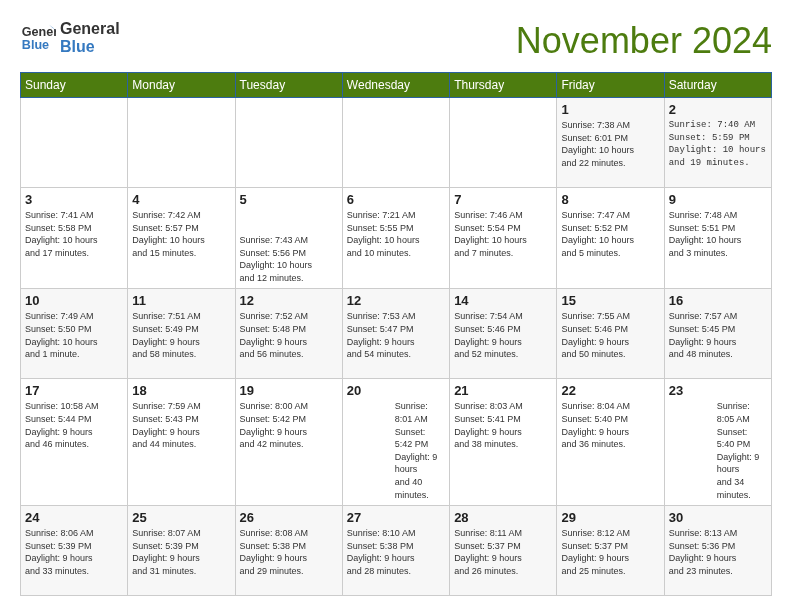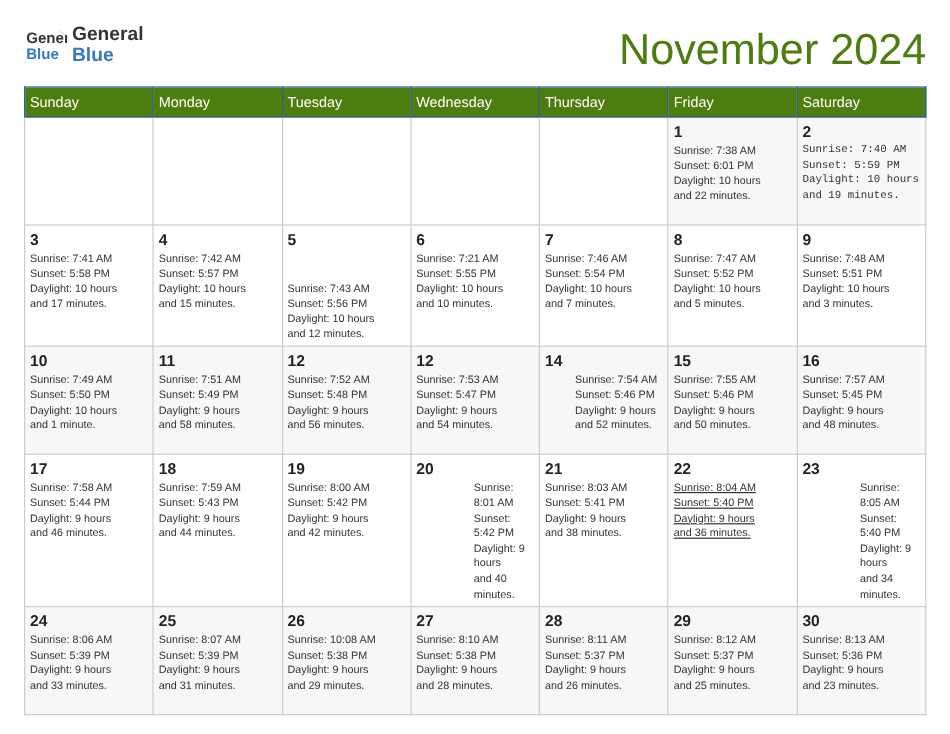--- a/index.html
+++ b/index.html
@@ -209,21 +209,21 @@
         </td>
         <td>
           <span class="day-num">12</span>
           <div class="day-info" style="white-space: pre-line;">Sunrise: 7:53 AM
 Sunset: 5:47 PM
 Daylight: 9 hours
 and 54 minutes.</div>
         </td>
         <td>
           <span class="day-num">14</span>
-          <div class="day-info" style="white-space: pre-line; margin-left: 25px;">Sunrise: 7:54 AM
+          <div class="day-info" style="white-space: pre-line;">Sunrise: 7:54 AM
 Sunset: 5:46 PM
 Daylight: 9 hours
 and 52 minutes.</div>
         </td>
         <td>
           <span class="day-num">15</span>
           <div class="day-info" style="white-space: pre-line;">Sunrise: 7:55 AM
 Sunset: 5:46 PM
 Daylight: 9 hours
 and 50 minutes.</div>
@@ -232,21 +232,21 @@
           <span class="day-num">16</span>
           <div class="day-info" style="white-space: pre-line;">Sunrise: 7:57 AM
 Sunset: 5:45 PM
 Daylight: 9 hours
 and 48 minutes.</div>
         </td>
       </tr>
       <tr>
         <td>
           <span class="day-num">17</span>
-          <div class="day-info" style="white-space: pre-line;">Sunrise: 7:58 AM
+          <div class="day-info" style="white-space: pre-line;">Sunrise: 10:58 AM
 Sunset: 5:44 PM
 Daylight: 9 hours
 and 46 minutes.</div>
         </td>
         <td>
           <span class="day-num">18</span>
           <div class="day-info" style="white-space: pre-line;">Sunrise: 7:59 AM
 Sunset: 5:43 PM
 Daylight: 9 hours
 and 44 minutes.</div>
@@ -267,21 +267,21 @@
         </td>
         <td>
           <span class="day-num">21</span>
           <div class="day-info" style="white-space: pre-line;">Sunrise: 8:03 AM
 Sunset: 5:41 PM
 Daylight: 9 hours
 and 38 minutes.</div>
         </td>
         <td>
           <span class="day-num">22</span>
-          <div class="day-info" style="white-space: pre-line; text-decoration: underline;">Sunrise: 8:04 AM
+          <div class="day-info" style="white-space: pre-line;">Sunrise: 8:04 AM
 Sunset: 5:40 PM
 Daylight: 9 hours
 and 36 minutes.</div>
         </td>
         <td>
           <span class="day-num">23</span>
           <div class="day-info" style="white-space: pre-line; margin-left: 48px;">Sunrise: 8:05 AM
 Sunset: 5:40 PM
 Daylight: 9 hours
 and 34 minutes.</div>
@@ -297,21 +297,21 @@
         </td>
         <td>
           <span class="day-num">25</span>
           <div class="day-info" style="white-space: pre-line;">Sunrise: 8:07 AM
 Sunset: 5:39 PM
 Daylight: 9 hours
 and 31 minutes.</div>
         </td>
         <td>
           <span class="day-num">26</span>
-          <div class="day-info" style="white-space: pre-line;">Sunrise: 10:08 AM
+          <div class="day-info" style="white-space: pre-line;">Sunrise: 8:08 AM
 Sunset: 5:38 PM
 Daylight: 9 hours
 and 29 minutes.</div>
         </td>
         <td>
           <span class="day-num">27</span>
           <div class="day-info" style="white-space: pre-line;">Sunrise: 8:10 AM
 Sunset: 5:38 PM
 Daylight: 9 hours
 and 28 minutes.</div>

